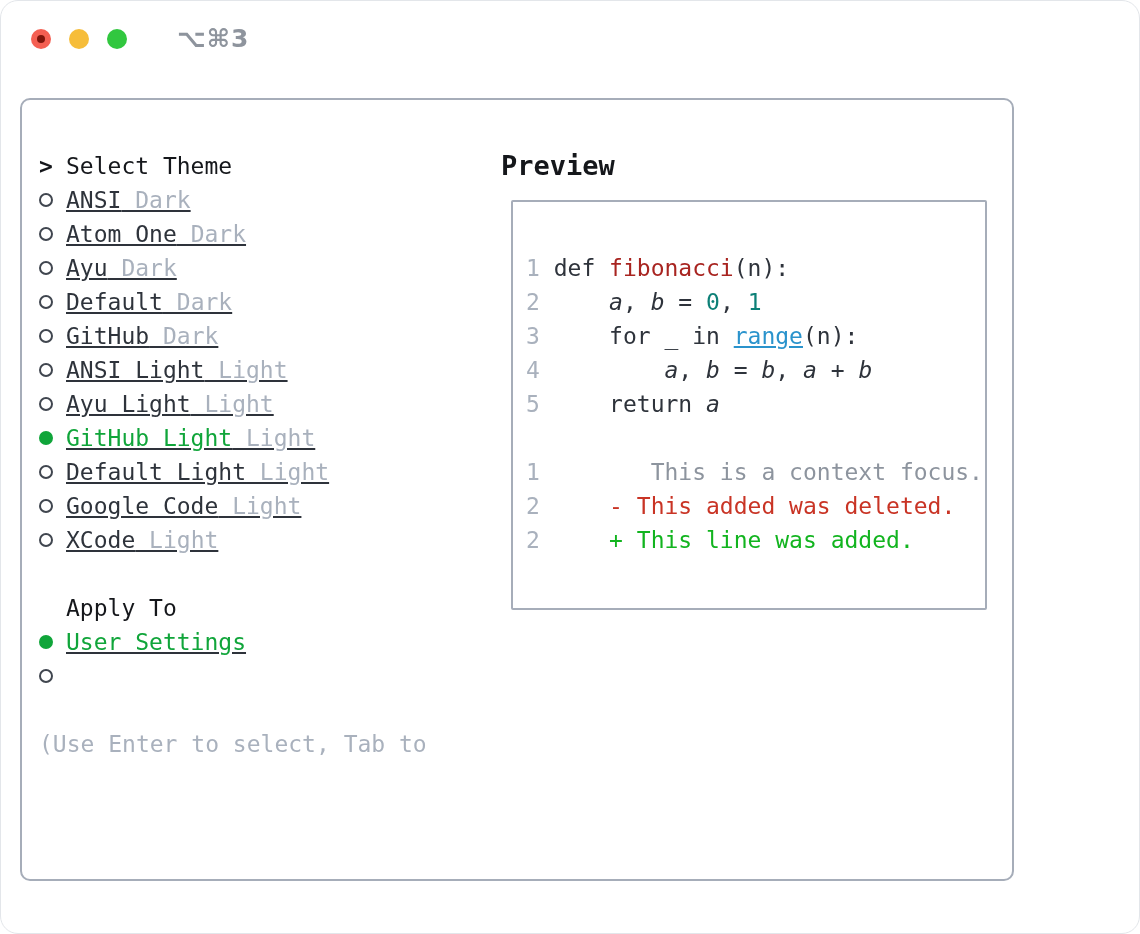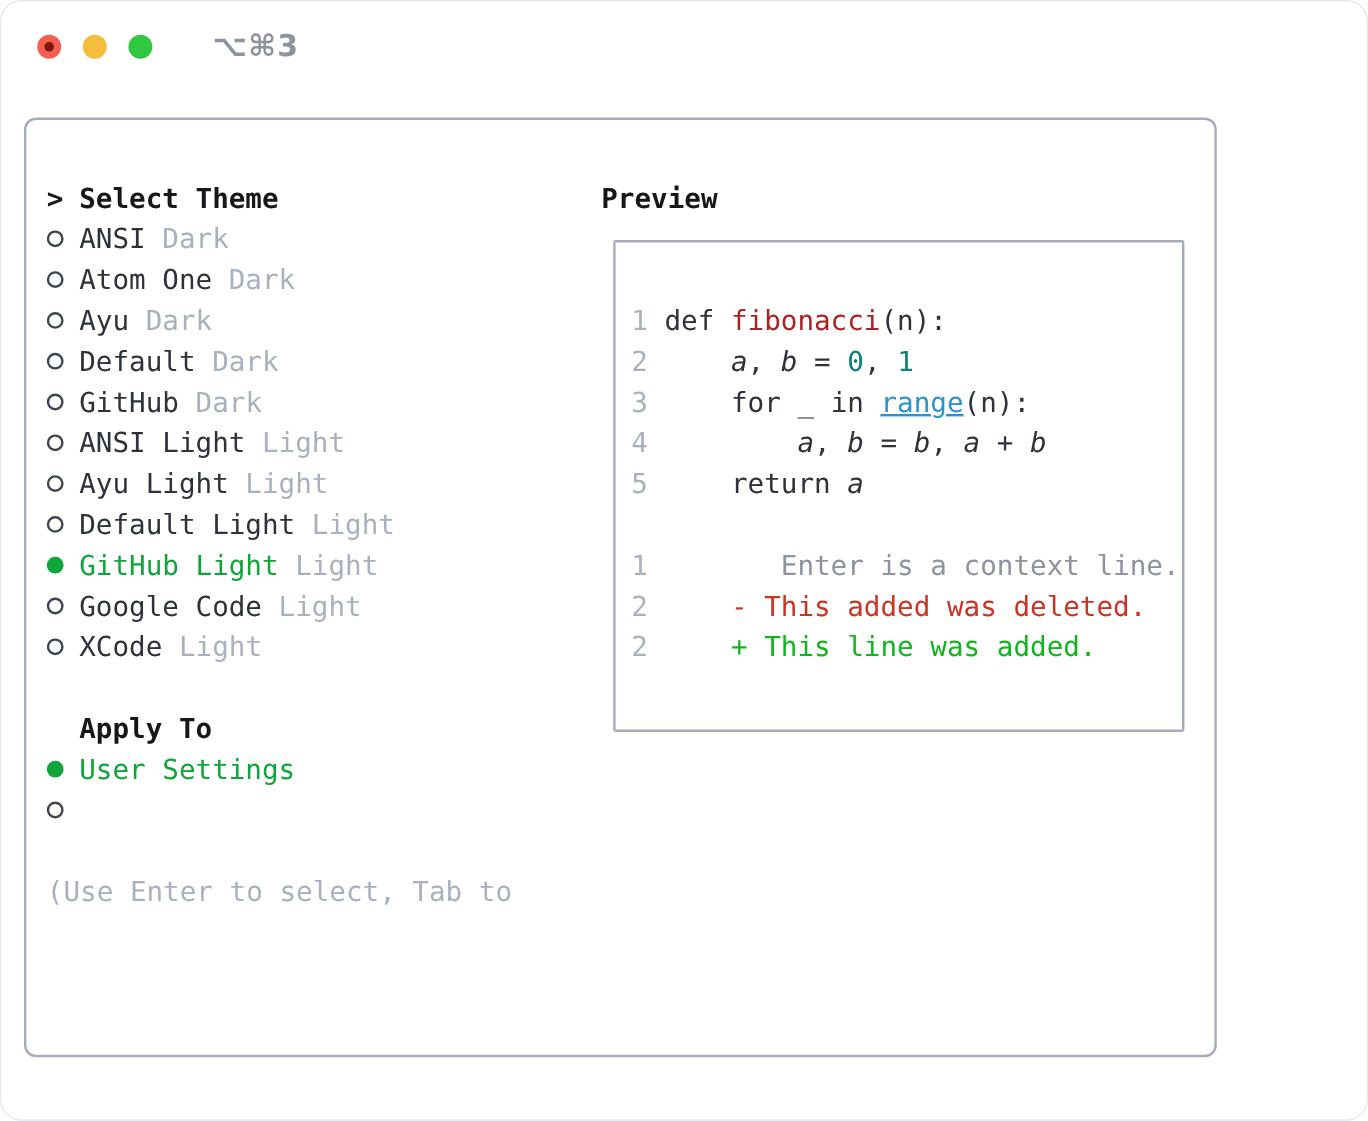--- a/index.html
+++ b/index.html
@@ -65,41 +65,41 @@
   }
 
   .row { height:34px; line-height:34px; font-size:23px; white-space:pre; color:var(--item-text); }
   .row.blank { }
 
   
   .left-col { position:absolute; left:38px; top:148px; width:455px; }
 
   .marker { display:inline-block; width:27px; vertical-align:top; }
   .prompt { font-weight:bold; color:var(--heading-text); }
-  .hdr { font-weight:bold; color:var(--heading-text);margin-top:14px; }
+  .hdr { font-weight:normal; color:var(--heading-text);margin-top:14px; }
 
   .circle {
     display:inline-block; width:14px; height:14px; border-radius:50%;
     border:2px solid var(--radio-outline); vertical-align:middle;
     margin-top:-4px;
   }
   .circle.filled { background:var(--accent-green); border-color:var(--accent-green); }
 
   .t-name { color:var(--item-text); }
   .t-variant { color:var(--muted-text); }
   .theme-row.selected .t-name { color:var(--accent-green); }
   .apply-row.selected .apply-label { color:var(--accent-green); }
-  .theme-row, .apply-row { cursor:pointer; }
+  .theme-row, .apply-row { cursor:pointer;text-decoration:underline; }
 
   .help { color:var(--muted-text); }
 
   
   .preview-label {
     position:absolute; left:500px; top:148px; height:34px; line-height:34px;
-    font-size:23px; font-weight:bold; color:var(--heading-text);
+    font-size:27px; font-weight:bold; color:var(--heading-text);
   }
   .preview-box {
     position:absolute; left:510px; top:199px; width:476px; height:410px;
     border:2px solid var(--panel-border); border-radius:2px;
     padding:49px 8px 0 13px; background:#ffffff; overflow:hidden;
   }
   .cline { height:34px; line-height:34px; font-size:23px; white-space:pre; }
   .gutter { color:var(--line-number-gray); }
 
   .tok-plain    { color:var(--item-text); }
@@ -130,22 +130,22 @@
     <div class="row"><span class="marker prompt">&gt;</span><span class="hdr">Select Theme</span></div>
 
     <div id="theme-list">
         <div class="row theme-row"><span class="marker"><span class="circle"></span></span><span class="t-name">ANSI</span><span class="t-variant"> Dark</span></div>
         <div class="row theme-row"><span class="marker"><span class="circle"></span></span><span class="t-name">Atom One</span><span class="t-variant"> Dark</span></div>
         <div class="row theme-row"><span class="marker"><span class="circle"></span></span><span class="t-name">Ayu</span><span class="t-variant"> Dark</span></div>
         <div class="row theme-row"><span class="marker"><span class="circle"></span></span><span class="t-name">Default</span><span class="t-variant"> Dark</span></div>
         <div class="row theme-row"><span class="marker"><span class="circle"></span></span><span class="t-name">GitHub</span><span class="t-variant"> Dark</span></div>
         <div class="row theme-row"><span class="marker"><span class="circle"></span></span><span class="t-name">ANSI Light</span><span class="t-variant"> Light</span></div>
         <div class="row theme-row"><span class="marker"><span class="circle"></span></span><span class="t-name">Ayu Light</span><span class="t-variant"> Light</span></div>
+        <div class="row theme-row selected"><span class="marker"><span class="circle filled"></span></span><span class="t-name">GitHub Light</span><span class="t-variant"> Light</span></div>
         <div class="row theme-row"><span class="marker"><span class="circle"></span></span><span class="t-name">Default Light</span><span class="t-variant"> Light</span></div>
-        <div class="row theme-row selected"><span class="marker"><span class="circle filled"></span></span><span class="t-name">GitHub Light</span><span class="t-variant"> Light</span></div>
         <div class="row theme-row"><span class="marker"><span class="circle"></span></span><span class="t-name">Google Code</span><span class="t-variant"> Light</span></div>
         <div class="row theme-row"><span class="marker"><span class="circle"></span></span><span class="t-name">XCode</span><span class="t-variant"> Light</span></div>
       </div>
 
     <div class="row blank">&nbsp;</div>
     <div class="row"><span class="marker"></span><span class="hdr">Apply To</span></div>
 
     <div id="apply-list">
         <div class="row apply-row selected"><span class="marker"><span class="circle filled"></span></span><span class="apply-label">User Settings</span></div>
         <div class="row apply-row"><span class="marker"><span class="circle"></span></span></div>
@@ -158,19 +158,19 @@
   <div class="preview-label">Preview</div>
 
   <div class="preview-box">
     <div id="preview-code">
         <div class="cline"><span class="gutter">1 </span><span class="tok-keyword">def </span><span class="tok-function">fibonacci</span><span class="tok-plain">(n):</span></div>
         <div class="cline"><span class="gutter">2 </span><span class="tok-plain">    </span><span class="tok-variable">a</span><span class="tok-plain">, </span><span class="tok-variable">b</span><span class="tok-plain"> = </span><span class="tok-number">0</span><span class="tok-plain">, </span><span class="tok-number">1</span></div>
         <div class="cline"><span class="gutter">3 </span><span class="tok-keyword">    for </span><span class="tok-variable">_</span><span class="tok-keyword"> in </span><span class="tok-builtin">range</span><span class="tok-plain">(n):</span></div>
         <div class="cline"><span class="gutter">4 </span><span class="tok-plain">        </span><span class="tok-variable">a</span><span class="tok-plain">, </span><span class="tok-variable">b</span><span class="tok-plain"> = </span><span class="tok-variable">b</span><span class="tok-plain">, </span><span class="tok-variable">a</span><span class="tok-plain"> + </span><span class="tok-variable">b</span></div>
         <div class="cline"><span class="gutter">5 </span><span class="tok-keyword">    return </span><span class="tok-variable">a</span></div>
         <div class="cline">&nbsp;</div>
-        <div class="cline"><span class="gutter">1 </span><span class="tok-context">       Enter is a context line.</span></div>
+        <div class="cline"><span class="gutter">1 </span><span class="tok-context">       This is a context focus.</span></div>
         <div class="cline"><span class="gutter">2 </span><span class="tok-deleted">    - This added was deleted.</span></div>
         <div class="cline"><span class="gutter">2 </span><span class="tok-added">    + This line was added.</span></div>
       </div>
   </div>
 
 </div>
 
 </body></html>

